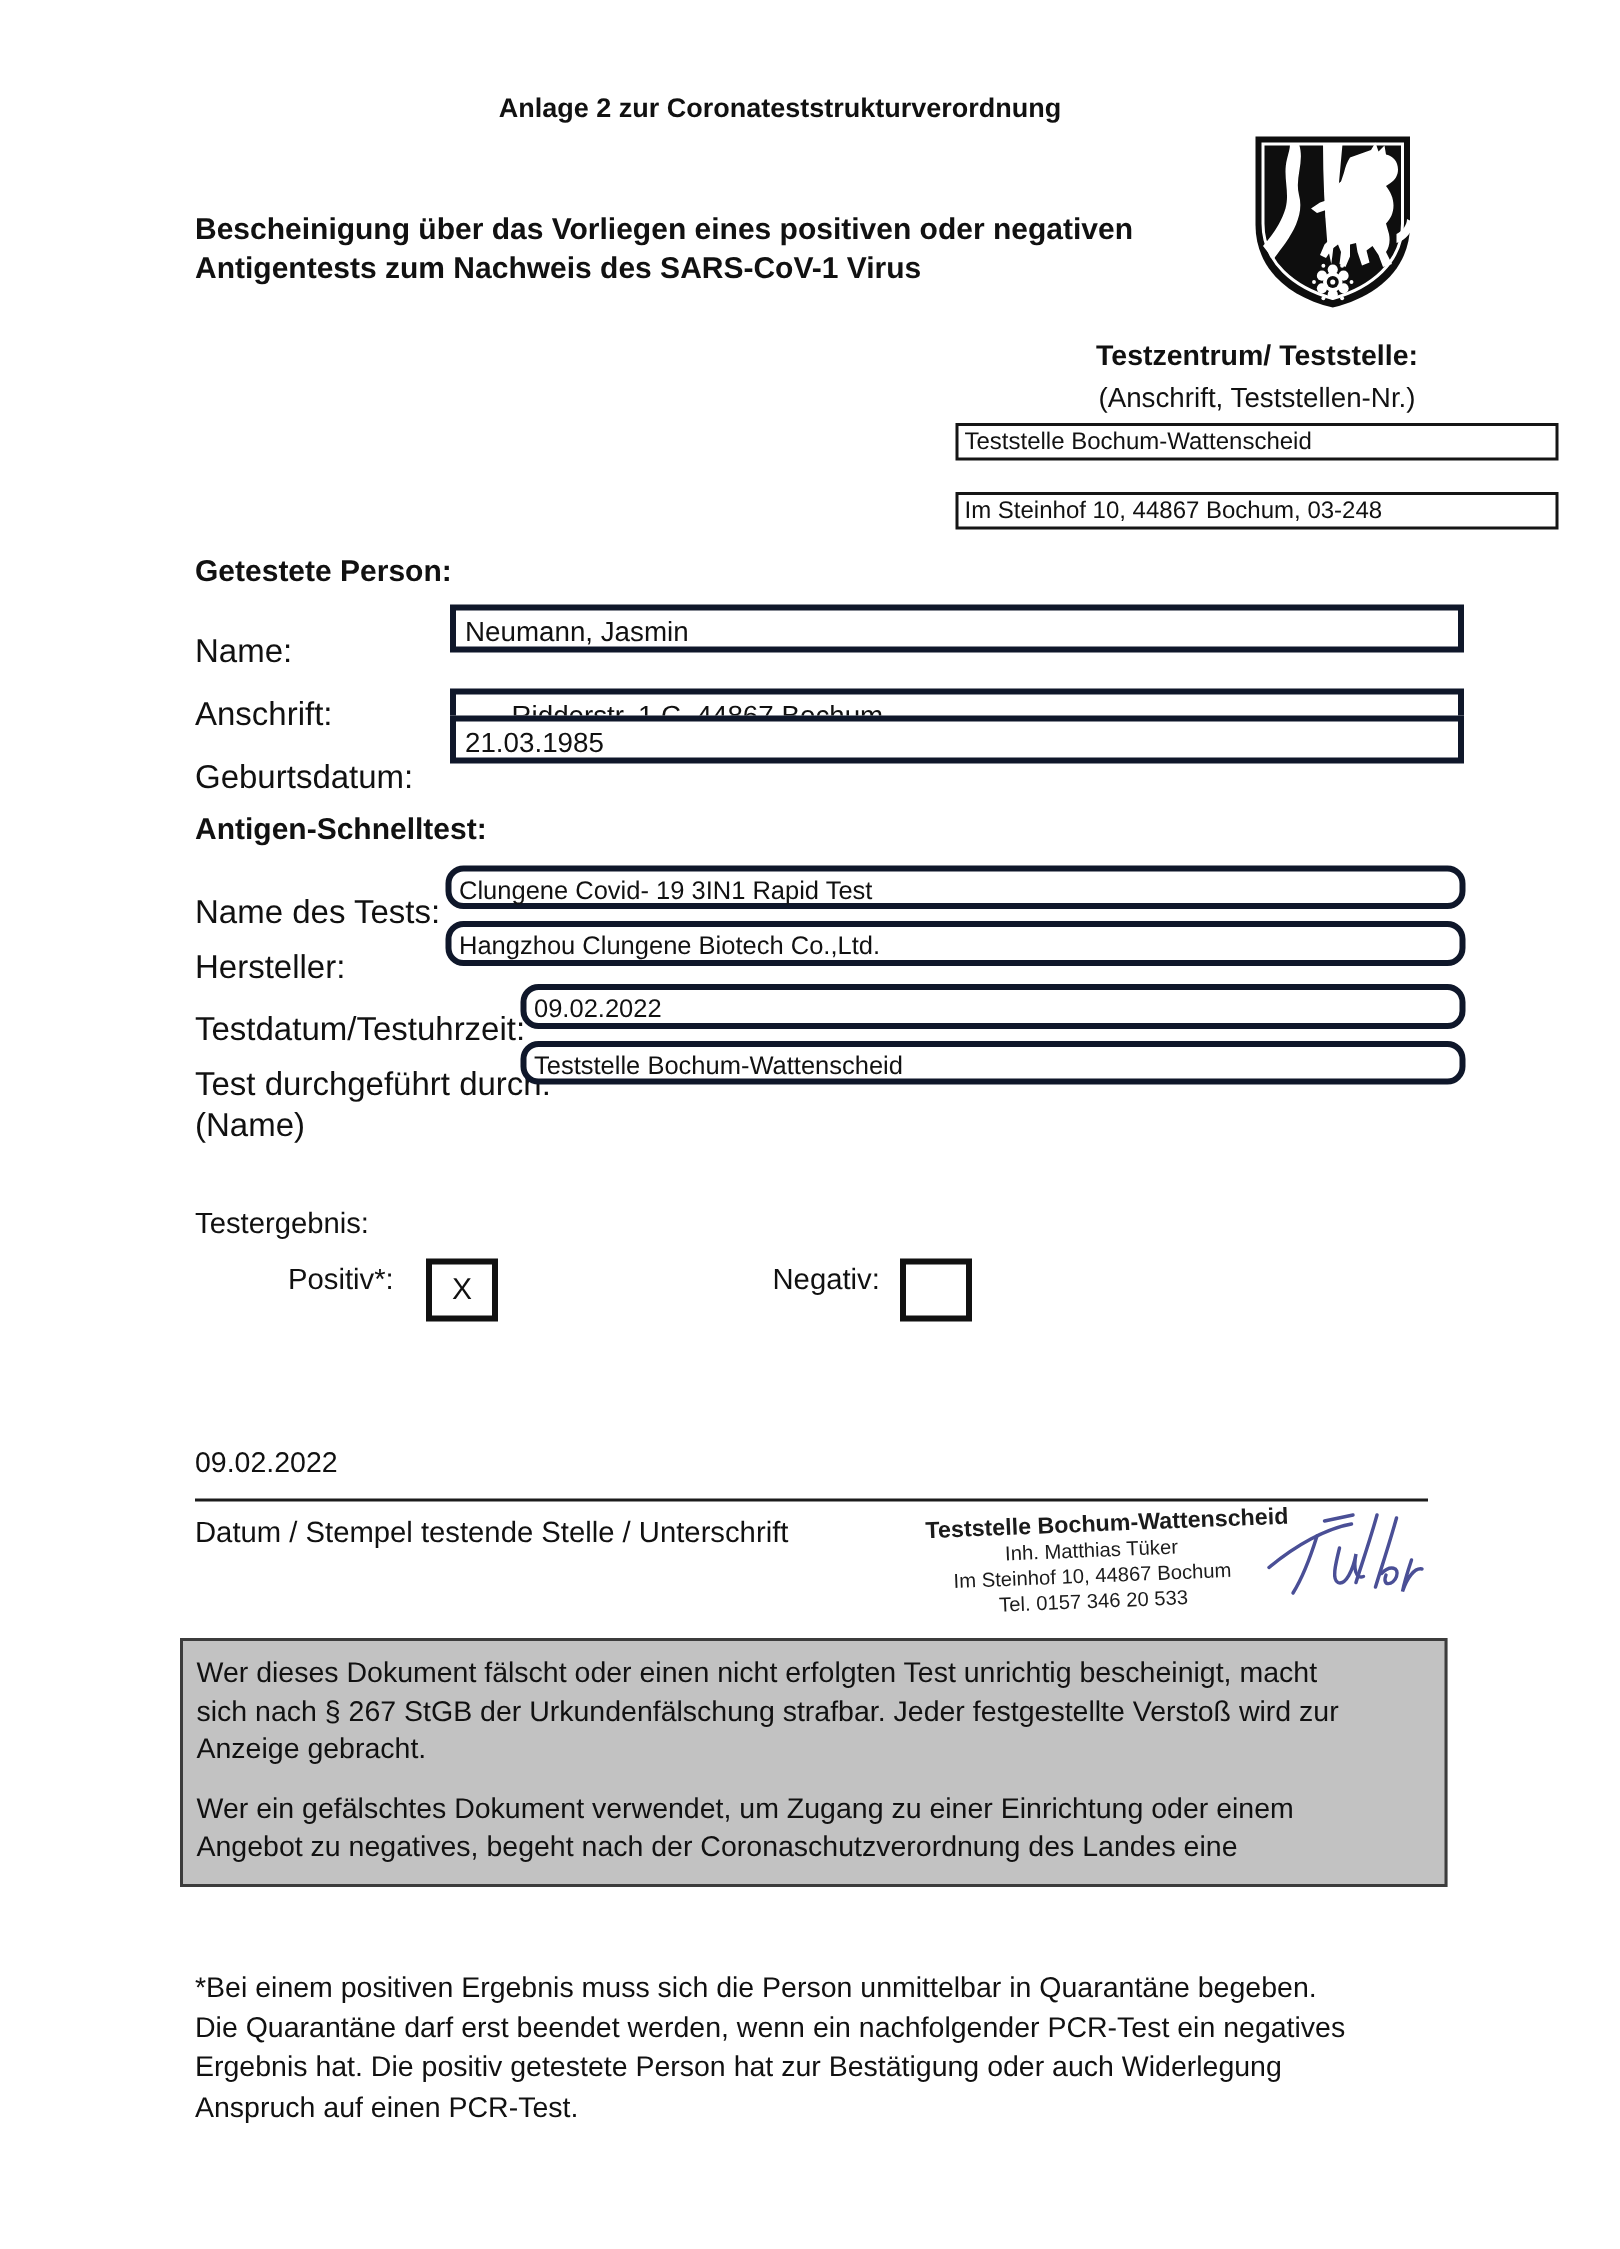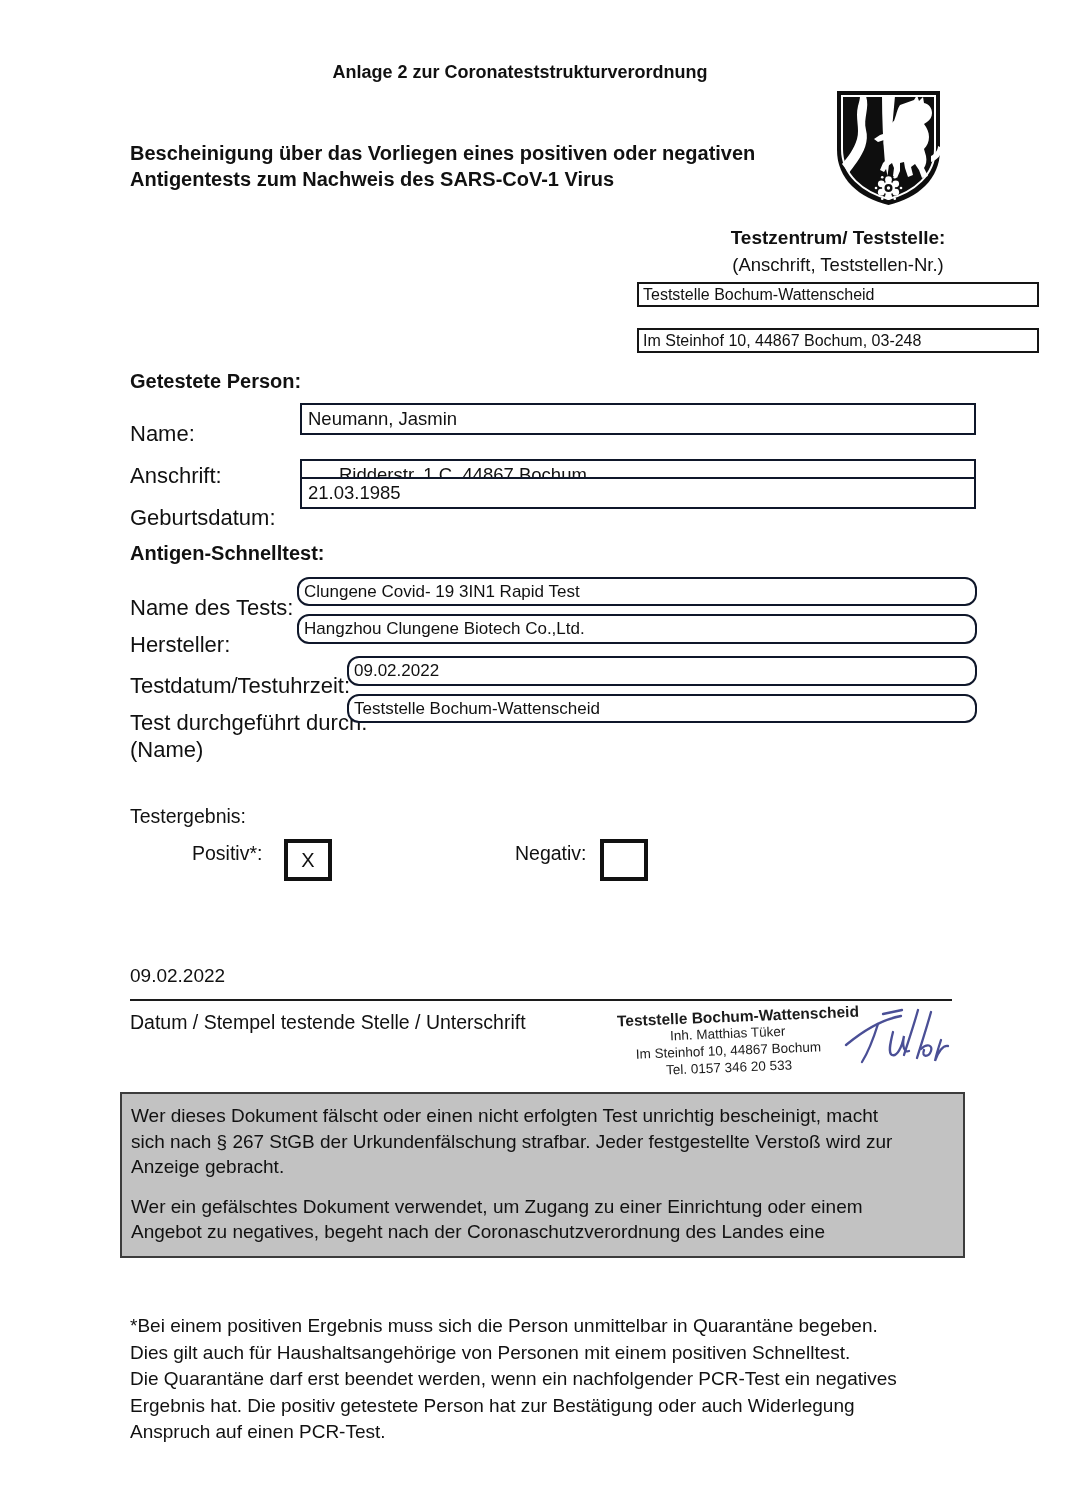--- a/index.html
+++ b/index.html
@@ -12,21 +12,21 @@
   .doc-heading{left:130px; top:124px; font-weight:bold; font-size:20px; line-height:26px; white-space:nowrap;margin-top:16px;}
   .coat{left:832px; top:88px;}
   .tc-title{left:637px; top:227px; width:402px; text-align:center; font-weight:bold; font-size:19px;}
   .tc-sub{left:637px; top:254px; width:402px; text-align:center; font-size:18.5px;}
   .tc-box{left:637px; width:402px; height:25px; border:2px solid #151515; box-sizing:border-box;
           font-size:16px; line-height:20px; padding:1px 2px 0 4px; white-space:nowrap; background:#fff;}
   .tc-box1{top:282px;} .tc-box2{top:314px;margin-top:14px;}
   .sec-title{left:130px; font-weight:bold; font-size:20px;}
   .gp-title{top:370px;} .as-title{top:542px;}
   .flabel{left:130px; font-size:22px; white-space:nowrap;margin-top:12px;}
-  .fbox{border:2px solid #0f172a; box-sizing:border-box; background:#fff; white-space:nowrap;}
+  .fbox{border:4px solid #0f172a; box-sizing:border-box; background:#fff; white-space:nowrap;}
   .gp-box{left:300px; width:676px; height:32px; font-size:18.5px; line-height:28px; padding-left:6px;}
   .as-box{font-size:17px; line-height:25px; padding-left:5px;border-radius:12px;}
   .name-label{top:409px;} .name-box{top:403px;}
   .addr-label{top:451px;} .addr-box{top:459px;padding-left:37px;}
   .dob-label{top:493px;}  .dob-box{top:477px;}
   .tn-label{top:583px;}  .tn-box{left:297px; top:577px; width:680px; height:29px;}
   .her-label{top:620px;} .her-box{left:297px; top:614px; width:680px; height:30px;}
   .td-label{top:661px;}  .td-box{left:347px; top:656px; width:630px; height:30px; line-height:26px;}
   .pb-label{top:698px;}  .pb-box{left:347px; top:694px; width:630px; height:29px;}
   .pb-label2{top:725px;}
@@ -159,19 +159,18 @@
       <div>Anzeige gebracht.</div>
     </div>
     <div class="p2">
       <div>Wer ein gefälschtes Dokument verwendet, um Zugang zu einer Einrichtung oder einem</div>
       <div>Angebot zu negatives, begeht nach der Coronaschutzverordnung des Landes eine</div>
     </div>
   </div>
 
   <div class="abs footnote">
     <div>*Bei einem positiven Ergebnis muss sich die Person unmittelbar in Quarantäne begeben.</div>
-    <div>Dies gilt auch für Haushaltsangehörige von Personen mit einem positiven Schnelltest.</div>
     <div>Die Quarantäne darf erst beendet werden, wenn ein nachfolgender PCR-Test ein negatives</div>
     <div>Ergebnis hat. Die positiv getestete Person hat zur Bestätigung oder auch Widerlegung</div>
     <div>Anspruch auf einen PCR-Test.</div>
   </div>
 
 </div>
 
 </body></html>

